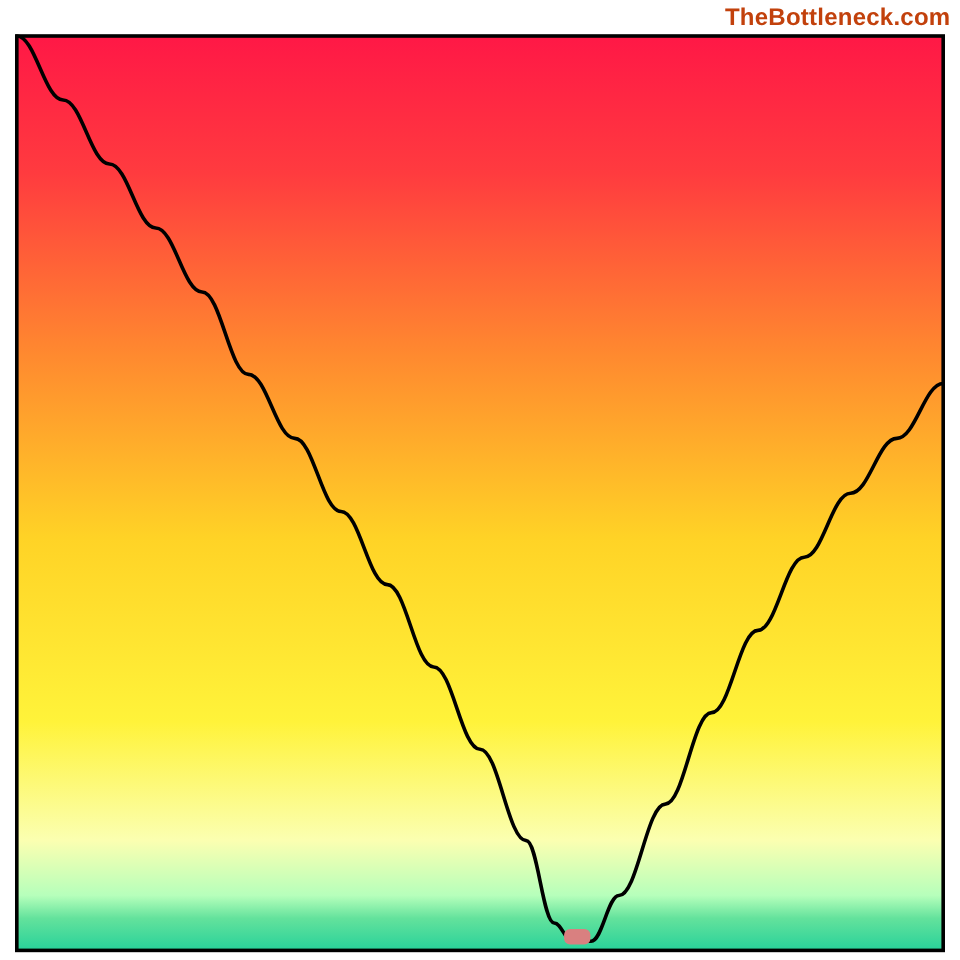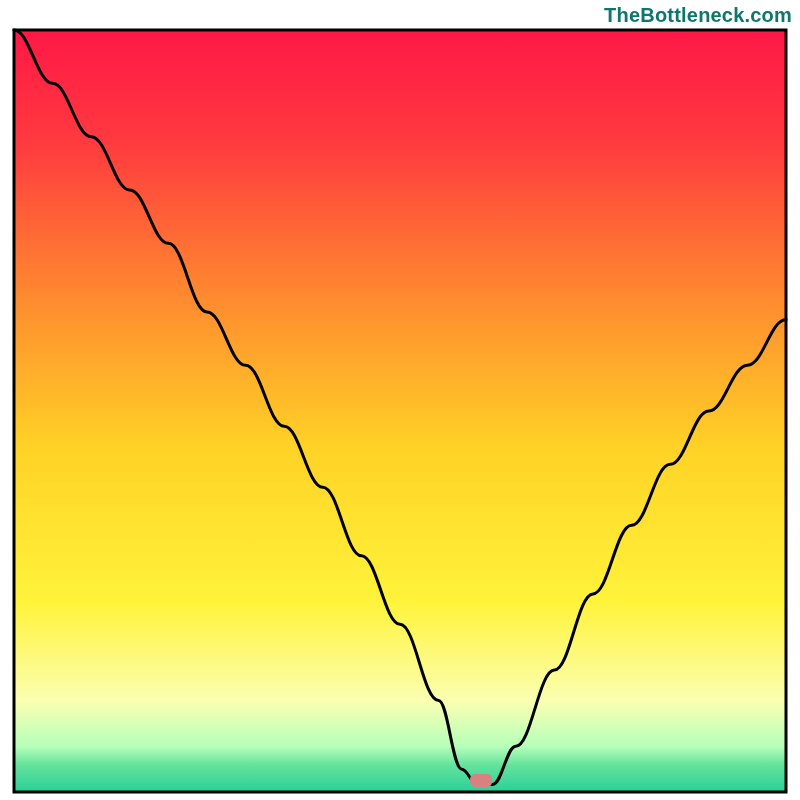--- a/index.html
+++ b/index.html
@@ -14,21 +14,21 @@
     position: relative;
     width: 800px;
     height: 800px;
   }
   .watermark {
     position: absolute;
     top: 4px;
     right: 8px;
     font-size: 20px;
     font-weight: 600;
-    color: #0f766e;
+    color: #c2410c;
     letter-spacing: 0.2px;
   }
   svg {
     display: block;
   }
 </style>
 </head>
 <body>
 
 <div class="stage">

